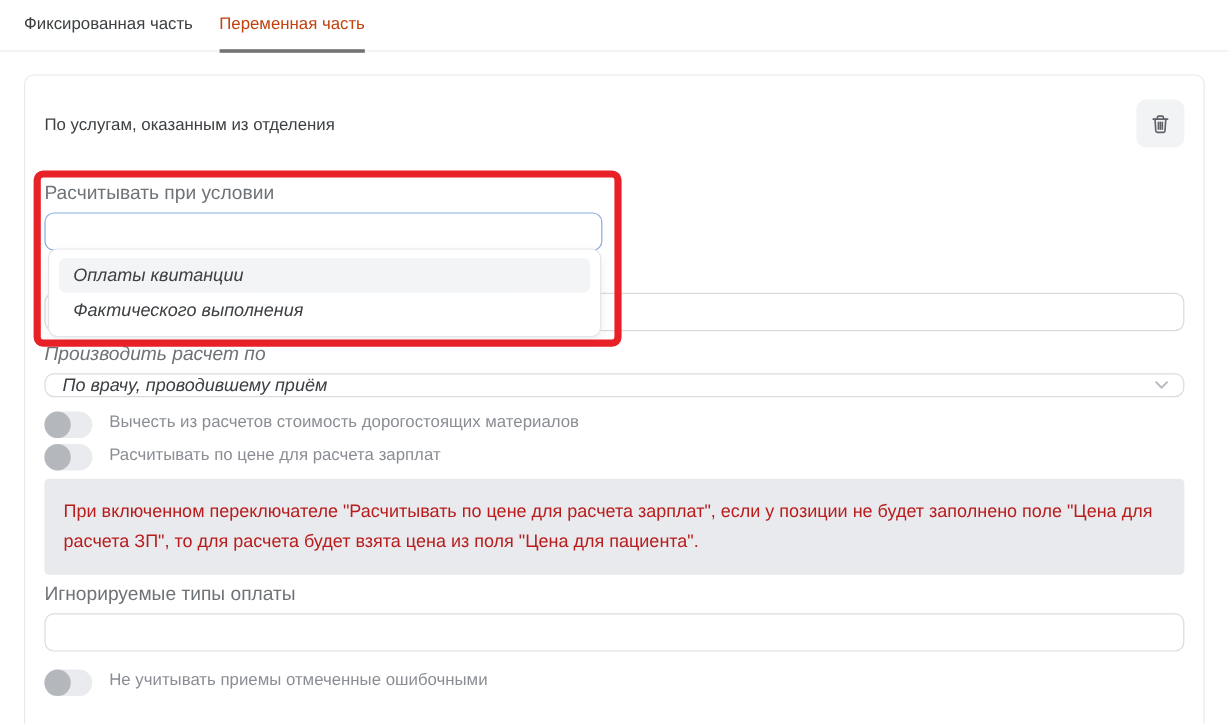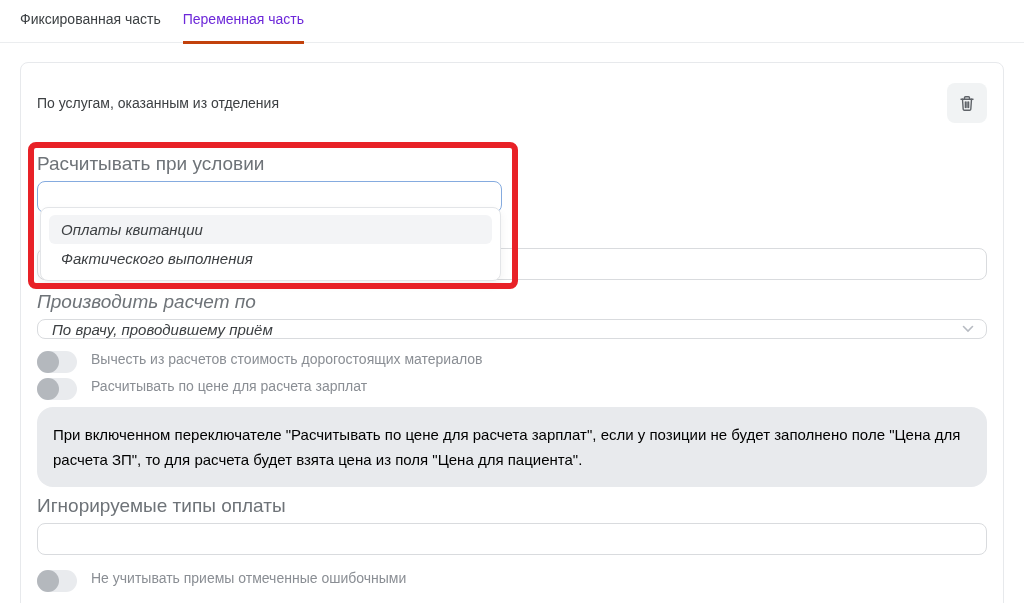--- a/index.html
+++ b/index.html
@@ -4,36 +4,36 @@
 <style>
   html,body{margin:0;padding:0;}
   body{
     width:1024px;height:603px;overflow:hidden;background:#ffffff;
     font-family:"Liberation Sans", sans-serif;position:relative;
     -webkit-font-smoothing:antialiased;
   }
   
   .tabbar{display:flex;gap:22px;padding:0 0 0 20px;border-bottom:1px solid #ebedef;}
   .tab{font-size:14px;color:#3c4043;padding:11px 0 12px;cursor:pointer;white-space:nowrap;}
-  .tab.active{color:#6d28d9;border-bottom:3px solid #c2410c;margin-bottom:-2px;padding-bottom:14px;}
+  .tab.active{color:#c2410c;border-bottom:3px solid #737373;margin-bottom:-2px;padding-bottom:14px;}
   
   .card{
     margin:19px 20px 0;border:1px solid #e7e9ec;border-radius:8px;
     padding:20px 16px 24px;min-height:560px;box-sizing:border-box;
   }
   .card-head{display:flex;align-items:center;justify-content:space-between;margin-bottom:30px;height:40px;}
   .card-title{font-size:14px;color:#3d4043;}
   .icon-btn{
     width:40px;height:40px;border:none;border-radius:8px;background:#f1f3f4;
     display:flex;align-items:center;justify-content:center;cursor:pointer;padding:0;
   }
   .icon-btn svg{display:block;}
   
   .grid2{display:grid;grid-template-columns:1fr 1fr;column-gap:20px;}
-  .field label{display:block;font-size:19px;color:#6e7378;margin-bottom:6px;}
+  .field label{display:block;font-size:16px;color:#6e7378;margin-bottom:6px;}
   .input{
     width:100%;box-sizing:border-box;height:32px;border:1px solid #d9dbde;border-radius:8px;
     padding:0 12px;font-size:15px;color:#3d4043;background:#fff;outline:none;
     font-family:"Liberation Sans", sans-serif;
   }
   .input.focused{border-color:#85abdf;}
   .input.full{margin-top:35px;}
   .select{
     height:20px;border:1px solid #d9dbde;border-radius:8px;background:#fff;
     display:flex;align-items:center;justify-content:space-between;
@@ -47,22 +47,22 @@
     width:40px;height:22px;border-radius:11px;background:#e9ebee;position:relative;
     flex:0 0 auto;cursor:pointer;display:inline-block;
   }
   .switch .knob{
     position:absolute;left:0;top:0;width:22px;height:22px;border-radius:50%;
     background:#b4b8bd;display:block;
   }
   .toggle-label{font-size:14px;color:#8a8e94;}
   
   .info{
-    margin-top:7px;background:#e8eaed;border-radius:16px;padding:15px 16px;
-    font-size:15px;line-height:25px;color:#000000;
+    margin-top:7px;background:#e8eaed;border-radius:4px;padding:15px 16px;
+    font-size:15px;line-height:25px;color:#b91c1c;
   }
   
   .bottom-field{margin-top:8px;}
   .single-toggle{margin-top:15px;}
   
   .dropdown{
     position:absolute;left:40px;top:207px;width:461px;box-sizing:border-box;
     background:#fff;border:1px solid #e3e5e8;border-radius:8px;padding:7px 8px;
     box-shadow:0 4px 10px rgba(0,0,0,0.06);z-index:5;
   }

